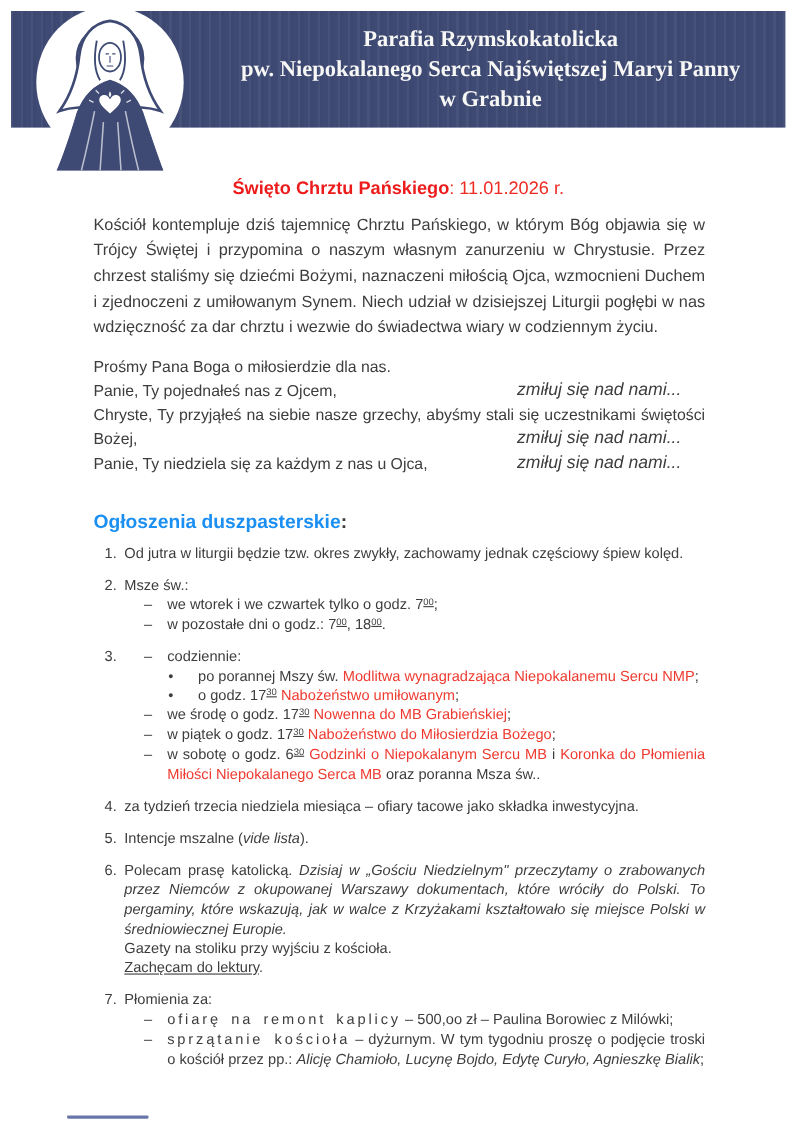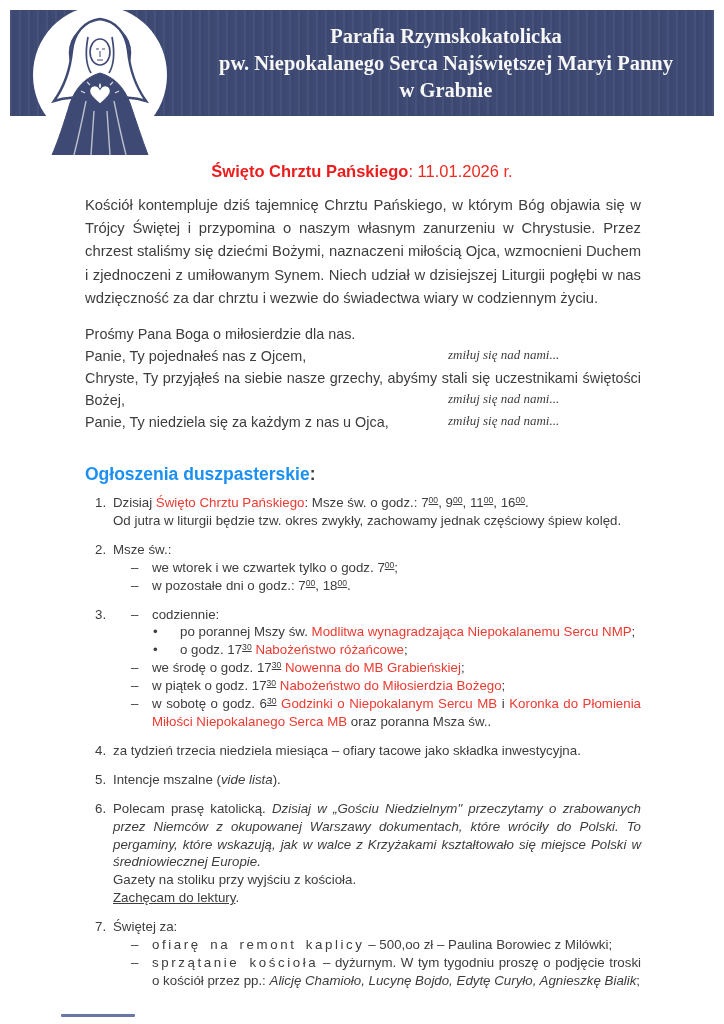--- a/index.html
+++ b/index.html
@@ -26,21 +26,21 @@
   .feast-date{color:#ee2a22;}
   
   .content{position:absolute;left:85px;top:193px;width:556px;}
   .sec-head{margin:0 0 3px 0;font-size:17.5px;font-weight:bold;line-height:22px;}
   .sec-head .h-blue{color:#1b8ff2;}
   .sec-head .h-colon{color:#3d3d3d;}
   .intro-p{margin:1px 0 13px 0;font-size:14.8px;line-height:23.2px;text-align:justify;}
   
   .litany{font-size:14.4px;line-height:22px;margin-bottom:30px;}
   .lit-row{position:relative;text-align:justify;}
-  .lit-resp{position:absolute;left:363px;bottom:1px;font-style:italic;font-size:13px;white-space:nowrap;font-family:Liberation Serif, serif;}
+  .lit-resp{position:absolute;left:385px;bottom:1px;font-style:italic;font-size:16px;white-space:nowrap;}
   
   .ann-wrap{margin-top:16px;}
   .ann-list{list-style:none;margin:9px 0 0 0;padding:0;font-size:13.3px;line-height:17.9px;}
   .ann-item{position:relative;padding-left:28px;margin-bottom:11px;}
   .item-no{position:absolute;left:10px;top:0;}
   .blk{text-align:justify;position:relative;}
   .blk.dash{padding-left:39px;}
   .blk.dash>.marker{position:absolute;left:18px;}
   .blk.bullet{padding-left:67px;}
   .blk.bullet>.marker{position:absolute;left:40px;}
@@ -98,55 +98,54 @@
         </div>
     </div>
 
     <div class="ann-wrap">
       <h2 class="sec-head">
         <span class="h-blue">Ogłoszenia duszpasterskie</span><span class="h-colon">:</span>
       </h2>
       <ol class="ann-list">
           <li class="ann-item">
             <span class="item-no">1.</span>
-            <div class="blk par"><span>Dzisiaj </span><span class="seg-red">Święto Chrztu Pańskiego</span><span>: Msze św. o godz.: 7</span><sup class="seg-sup">00</sup><span>, 9</span><sup class="seg-sup">00</sup><span>, 11</span><sup class="seg-sup">00</sup><span>, 16</span><sup class="seg-sup">00</sup><span>.</span></div>
             <div class="blk par"><span>Od jutra w liturgii będzie tzw. okres zwykły, zachowamy jednak częściowy śpiew kolęd.</span></div>
           </li>
           <li class="ann-item">
             <span class="item-no">2.</span>
             <div class="blk par"><span>Msze św.:</span></div>
             <div class="blk dash"><span class="marker">–</span><span>we wtorek i we czwartek tylko o godz. 7</span><sup class="seg-sup">00</sup><span>;</span></div>
             <div class="blk dash"><span class="marker">–</span><span>w pozostałe dni o godz.: 7</span><sup class="seg-sup">00</sup><span>, 18</span><sup class="seg-sup">00</sup><span>.</span></div>
           </li>
           <li class="ann-item">
             <span class="item-no">3.</span>
             <div class="blk dash"><span class="marker">–</span><span>codziennie:</span></div>
             <div class="blk bullet"><span class="marker">•</span><span>po porannej Mszy św. </span><span class="seg-red">Modlitwa wynagradzająca Niepokalanemu Sercu NMP</span><span>;</span></div>
-            <div class="blk bullet"><span class="marker">•</span><span>o godz. 17</span><sup class="seg-sup">30</sup><span> </span><span class="seg-red">Nabożeństwo różańcowe</span><span>;</span></div>
+            <div class="blk bullet"><span class="marker">•</span><span>o godz. 17</span><sup class="seg-sup">30</sup><span> </span><span class="seg-red">Nabożeństwo umiłowanym</span><span>;</span></div>
             <div class="blk dash"><span class="marker">–</span><span>we środę o godz. 17</span><sup class="seg-sup">30</sup><span> </span><span class="seg-red">Nowenna do MB Grabieńskiej</span><span>;</span></div>
             <div class="blk dash"><span class="marker">–</span><span>w piątek o godz. 17</span><sup class="seg-sup">30</sup><span> </span><span class="seg-red">Nabożeństwo do Miłosierdzia Bożego</span><span>;</span></div>
             <div class="blk dash"><span class="marker">–</span><span>w sobotę o godz. 6</span><sup class="seg-sup">30</sup><span> </span><span class="seg-red">Godzinki o Niepokalanym Sercu MB</span><span> i </span><span class="seg-red">Koronka do Płomienia Miłości Niepokalanego Serca MB</span><span> oraz poranna Msza św..</span></div>
           </li>
           <li class="ann-item">
             <span class="item-no">4.</span>
             <div class="blk par"><span>za tydzień trzecia niedziela miesiąca – ofiary tacowe jako składka inwestycyjna.</span></div>
           </li>
           <li class="ann-item">
             <span class="item-no">5.</span>
             <div class="blk par"><span>Intencje mszalne (</span><span class="seg-italic">vide lista</span><span>).</span></div>
           </li>
           <li class="ann-item">
             <span class="item-no">6.</span>
             <div class="blk par"><span>Polecam prasę katolicką. </span><span class="seg-italic">Dzisiaj w „Gościu Niedzielnym" przeczytamy o zrabowanych przez Niemców z okupowanej Warszawy dokumentach, które wróciły do Polski. To pergaminy, które wskazują, jak w walce z Krzyżakami kształtowało się miejsce Polski w średniowiecznej Europie.</span></div>
             <div class="blk par"><span>Gazety na stoliku przy wyjściu z kościoła.</span></div>
             <div class="blk par"><span class="seg-underline">Zachęcam do lektury</span><span>.</span></div>
           </li>
           <li class="ann-item">
             <span class="item-no">7.</span>
-            <div class="blk par"><span>Świętej za:</span></div>
+            <div class="blk par"><span>Płomienia za:</span></div>
             <div class="blk dash"><span class="marker">–</span><span class="seg-spaced">ofiarę na remont kaplicy</span><span> – 500,oo zł – Paulina Borowiec z Milówki;</span></div>
             <div class="blk dash"><span class="marker">–</span><span class="seg-spaced">sprzątanie kościoła</span><span> – dyżurnym. W tym tygodniu proszę o podjęcie troski o kościół przez pp.: </span><span class="seg-italic">Alicję Chamioło, Lucynę Bojdo, Edytę Curyło, Agnieszkę Bialik</span><span>;</span></div>
           </li>
         </ol>
     </div>
 
   </div>
 
   <div class="footer-mark"></div>
 </div>

